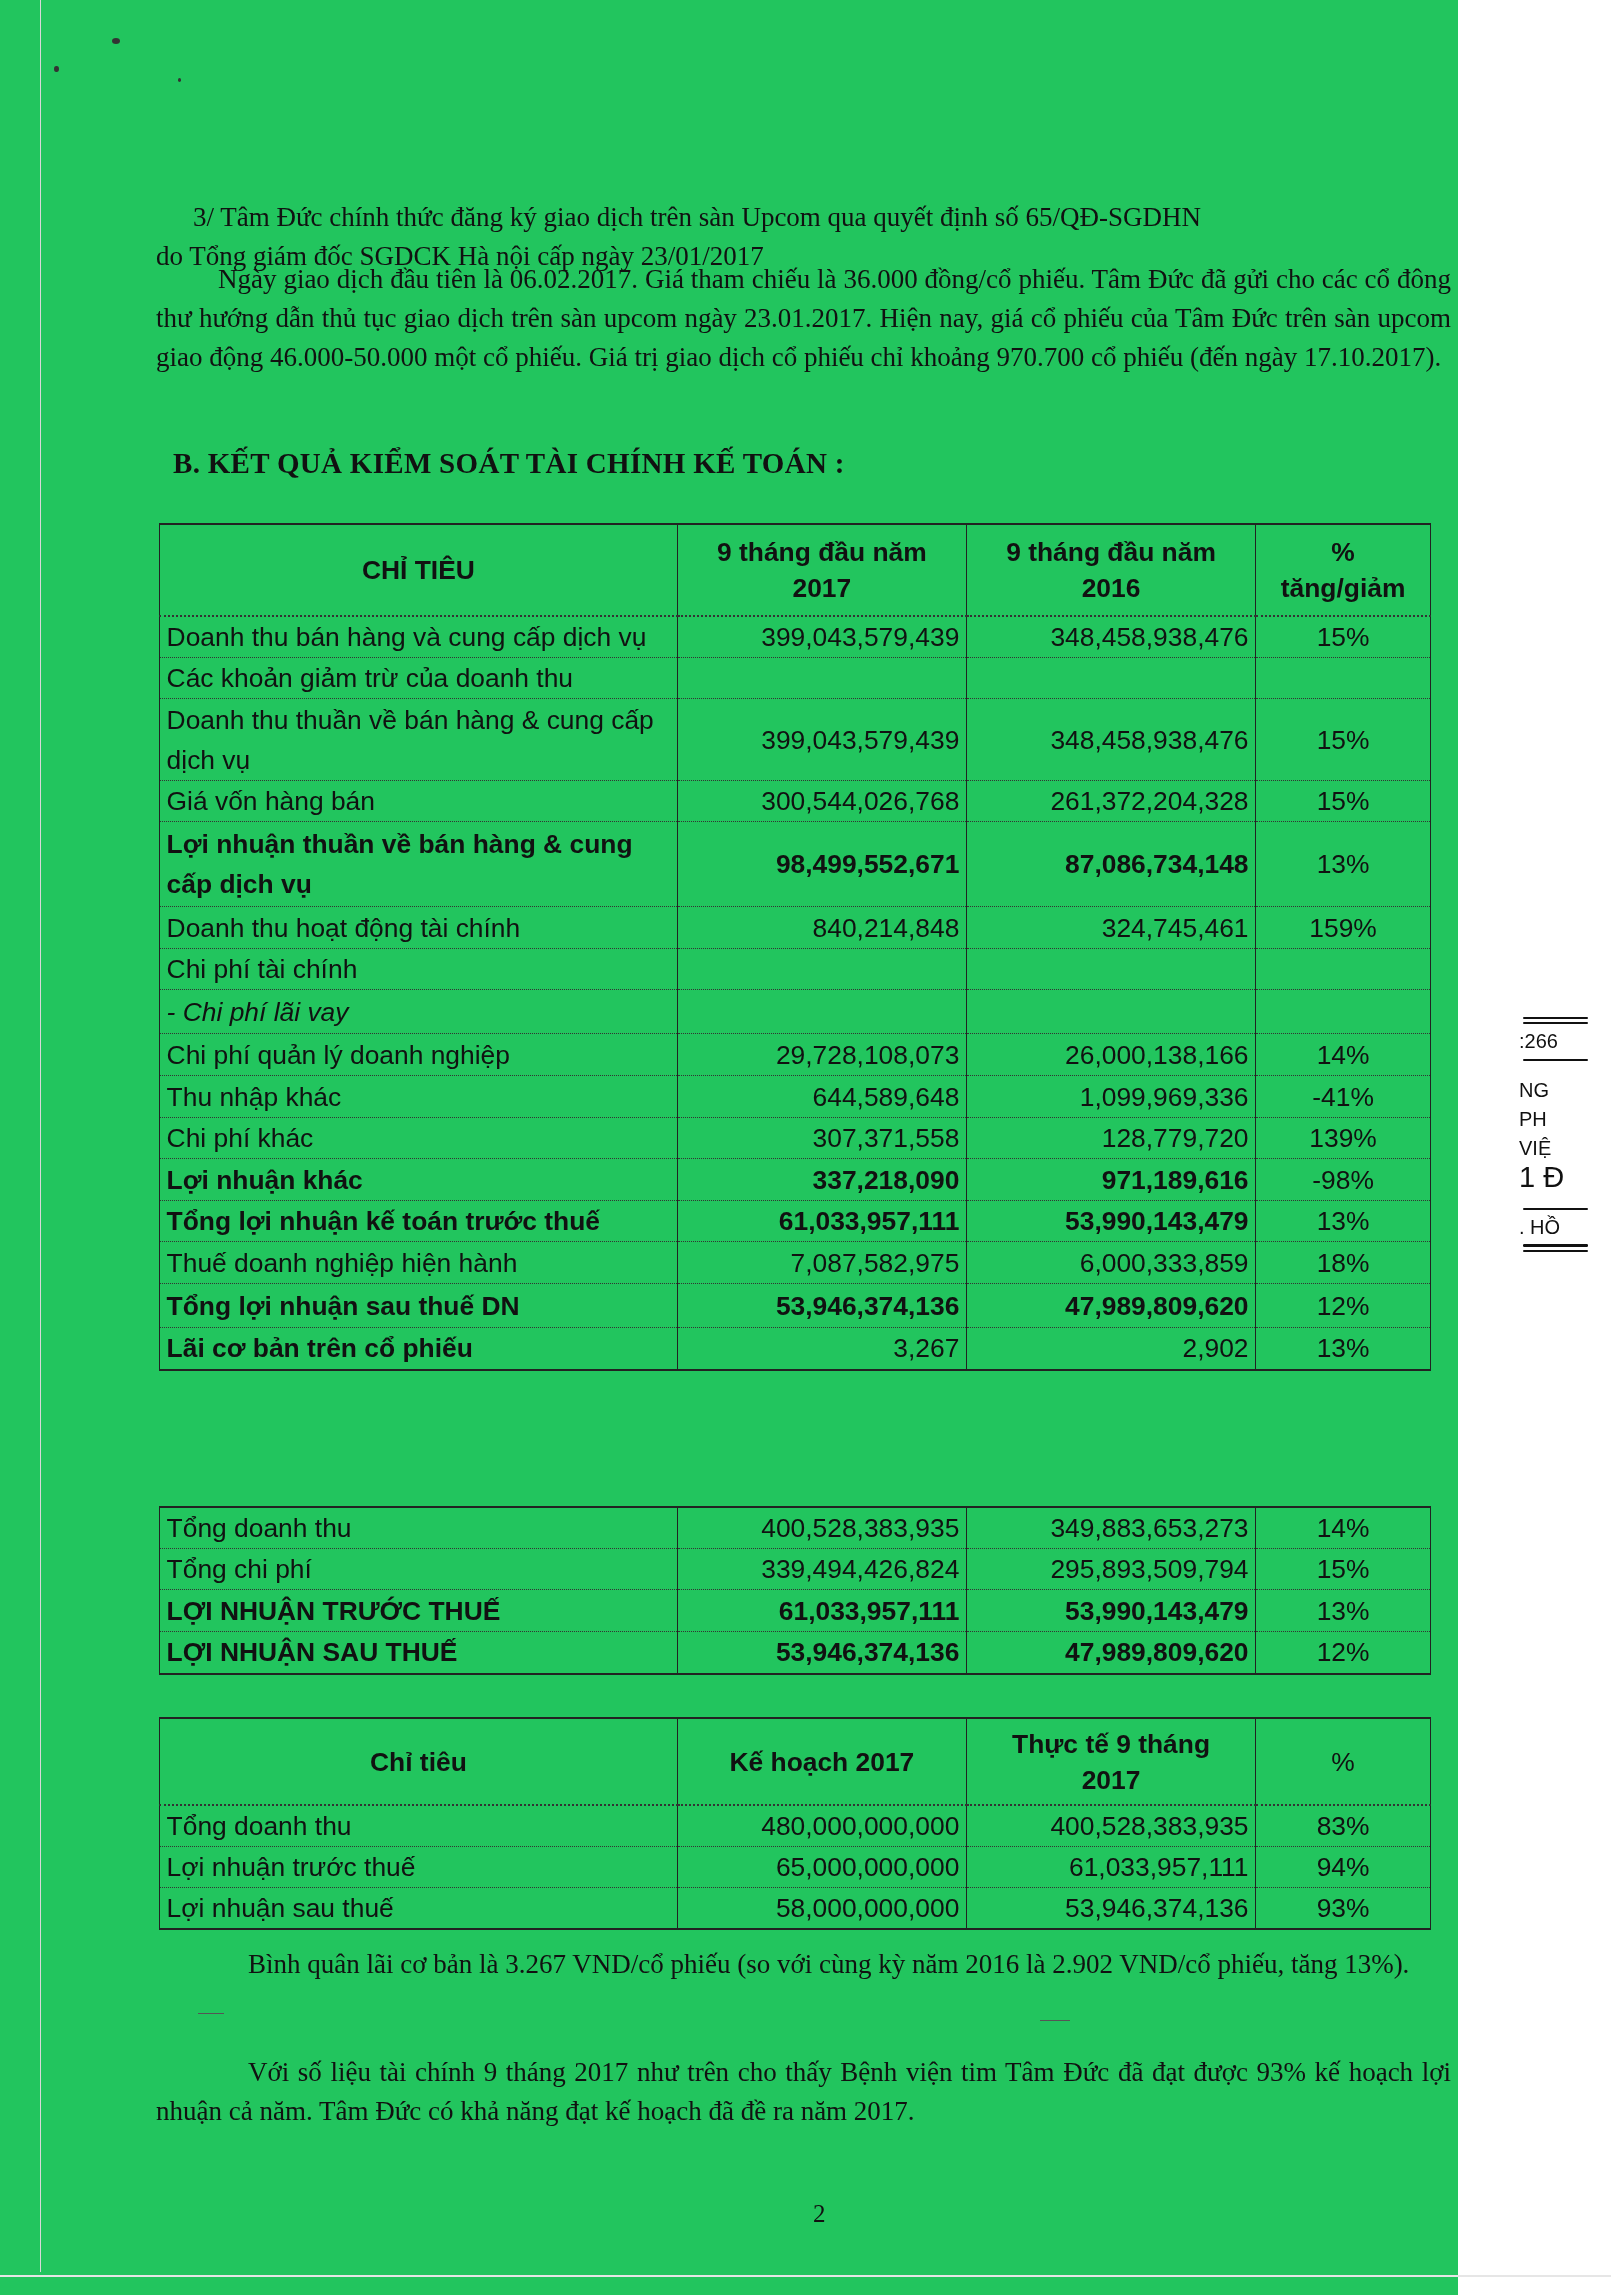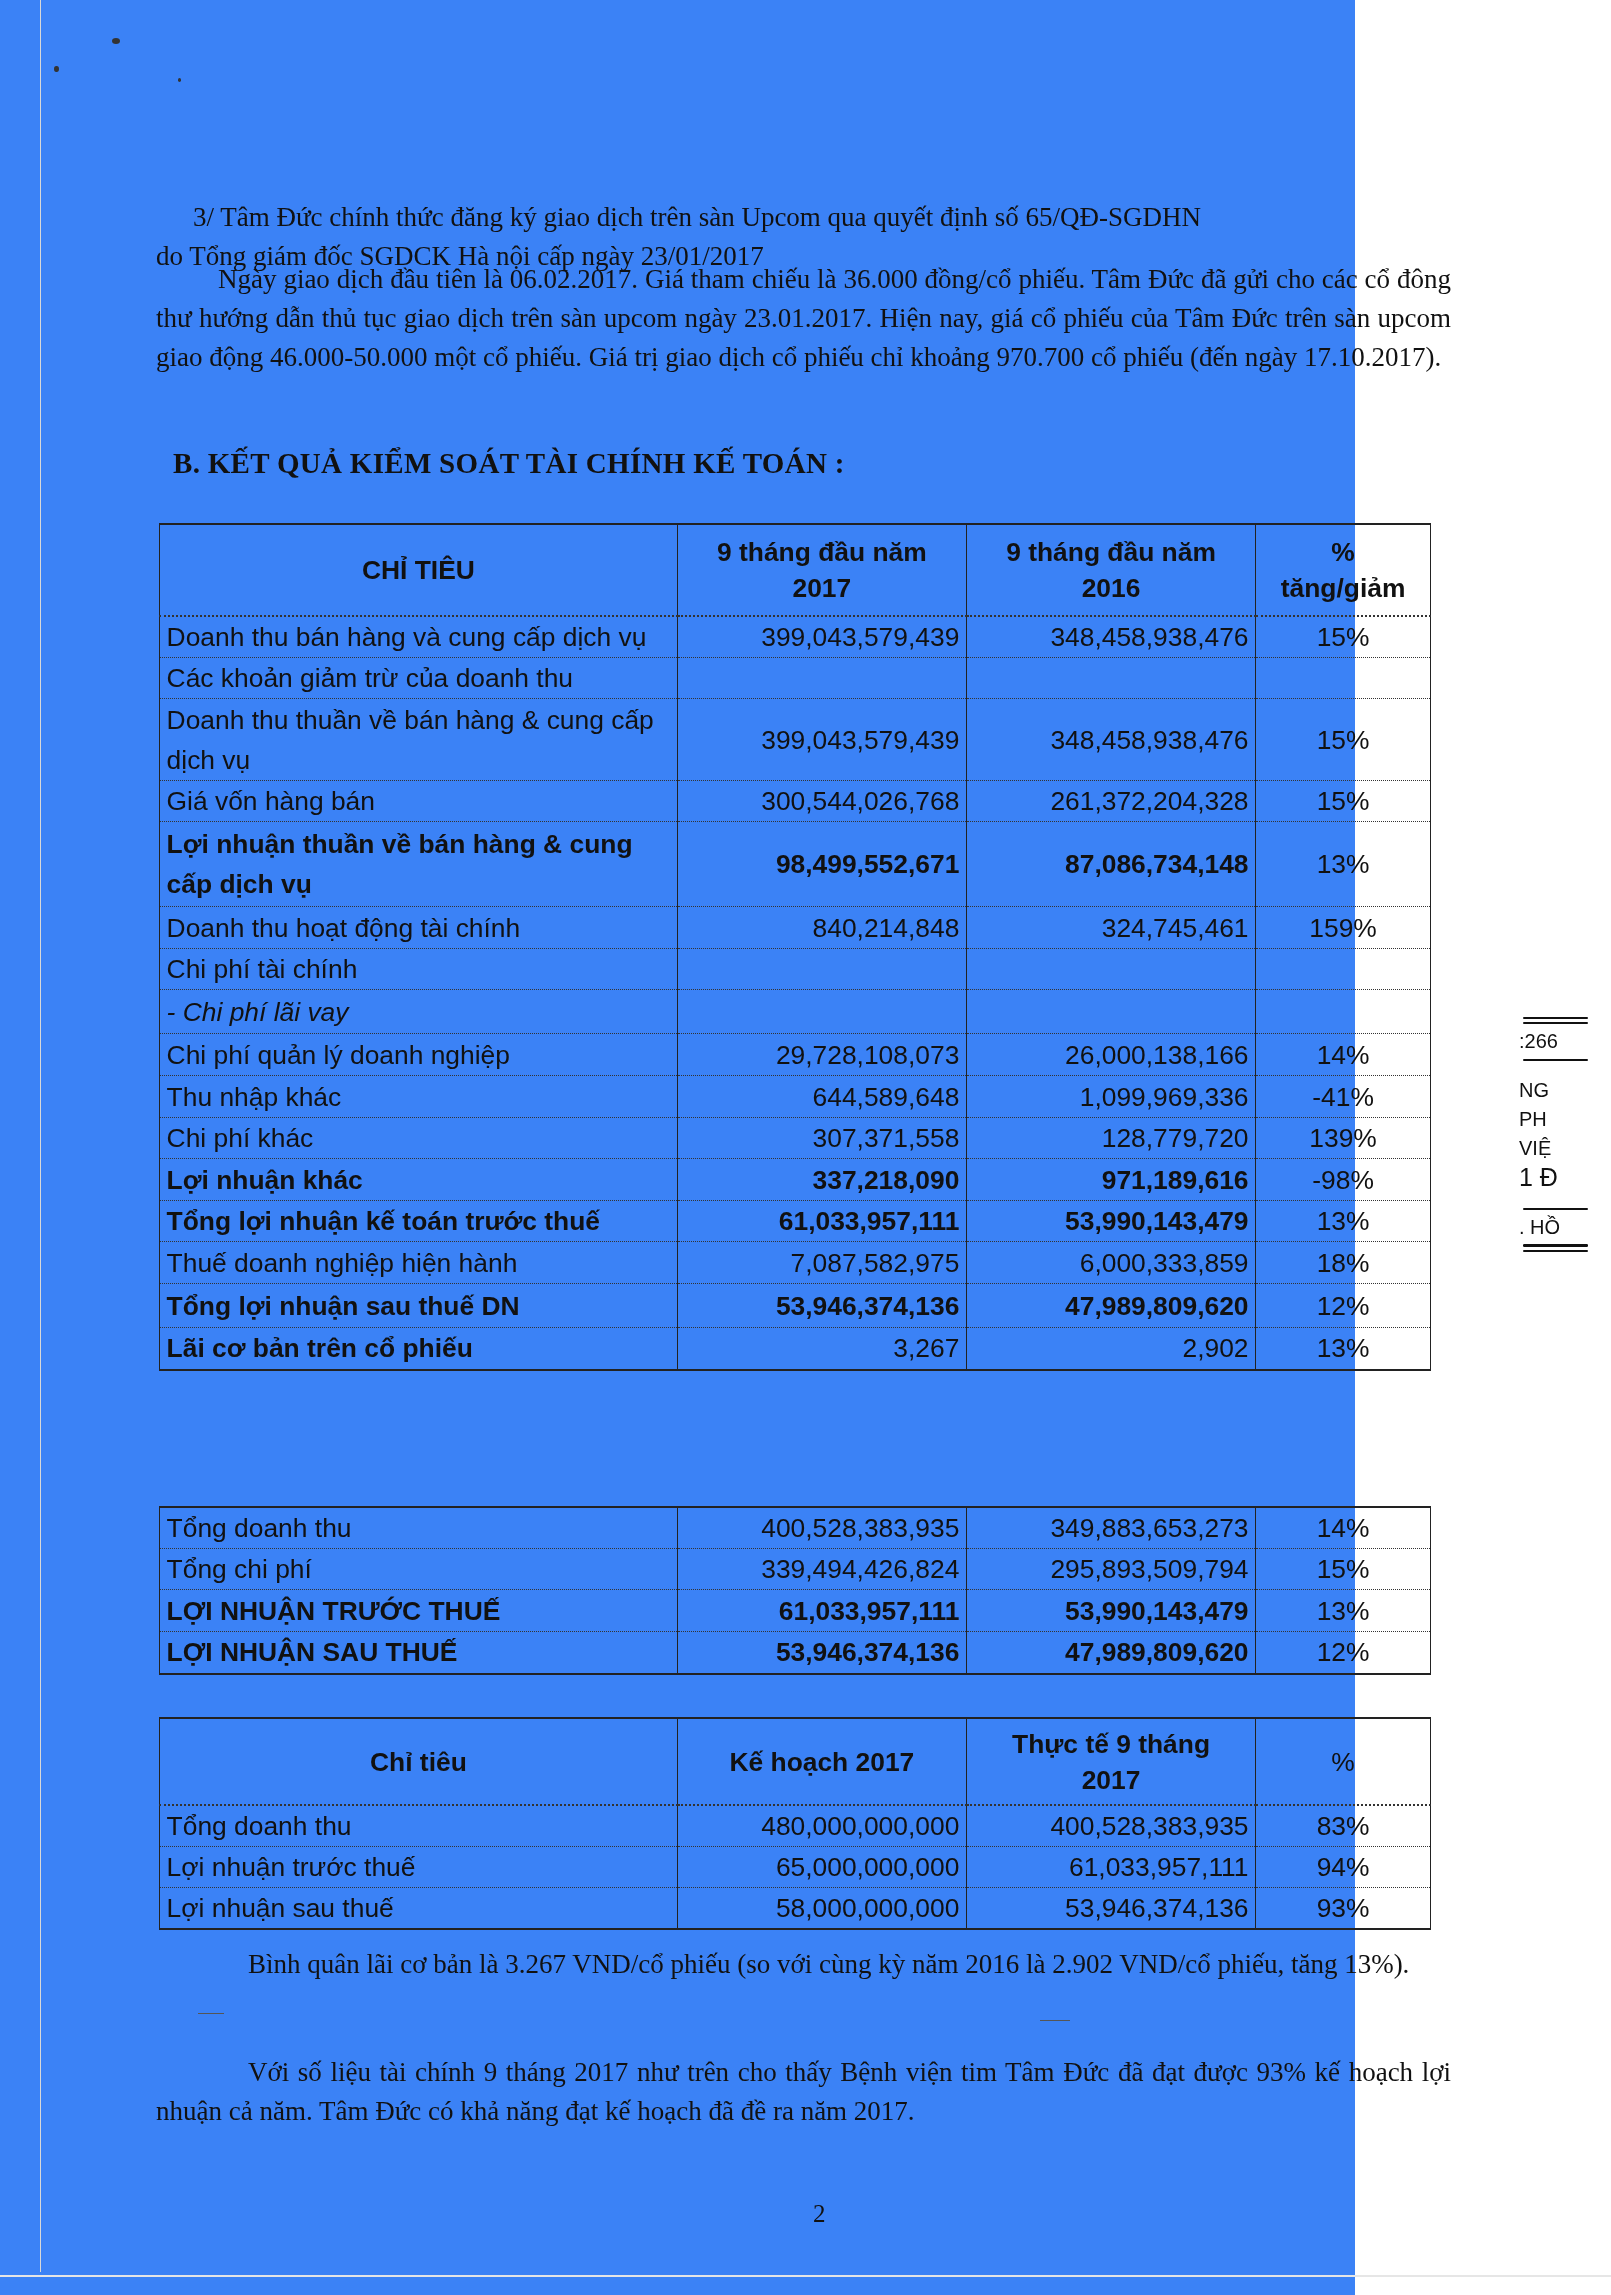--- a/index.html
+++ b/index.html
@@ -1,17 +1,17 @@
 <!DOCTYPE html>
 <html style="font-size:10.6px"><head>
 <meta charset="utf-8">
 <style>
   html, body { margin: 0; padding: 0; background: #ffffff; }
   body { width: 1611px; height: 2295px; position: relative; overflow: hidden; color: #111; }
-  .page { position: absolute; left: 0; top: 0; width: 1355px; height: 2295px; background: #3b82f6; }
+  .page { position: absolute; left: 0; top: 0; width: 1458px; height: 2295px; background: #22c55e; }
   .left-rule { position: absolute; left: 40px; top: 0; width: 1.3px; height: 2272px; background: #d8d8d8; }
   .bottom-rule { position: absolute; left: 0; top: 2275px; width: 1611px; height: 2px; background: #e6e6e6; }
   .serif { font-family: "Liberation Serif", "DejaVu Serif", serif; }
   .sans { font-family: "Liberation Sans", "DejaVu Sans", sans-serif; }
   .para { position: absolute; left: 156px; width: 1295px; font-size: 27px; line-height: 39px; text-align: justify; }
   .heading { position: absolute; left: 173px; top: 447px; font-size: 29px; font-weight: bold; letter-spacing: 0.3px; }
   table.fin { position: absolute; border-collapse: collapse; table-layout: fixed; font-stretch: condensed; }
   table.fin td, table.fin th { border-left: 1.3px solid #222; border-right: 1.3px solid #222; border-bottom: 1.3px dotted #333; padding: 0 6.6px; font-size: 26.4px; line-height: 40px; vertical-align: middle; }
   table.fin { border-top: 2.6px solid #222; border-bottom: 2.6px solid #222; }
   table.fin th { font-weight: bold; text-align: center; line-height: 36px; border-bottom: 2px dotted #333; }
@@ -250,20 +250,20 @@
   <div class="page-num serif">2</div>
 
   <div class="stamp sans">
     <div class="bar"></div>
     <div class="bar"></div>
     <div>:266</div>
     <div class="bar"></div>
     <div style="margin-top:14.5px;">NG</div>
     <div>PH</div>
     <div>VIỆ</div>
-    <div style="font-size:25px;">1 Đ</div>
+    <div style="font-size:29px;">1 Đ</div>
     <div class="bar" style="margin-top:16px;"></div>
     <div>. HỒ</div>
     <div class="bar"></div>
     <div class="bar"></div>
   </div>
 </div>
 
 
 </body></html>

